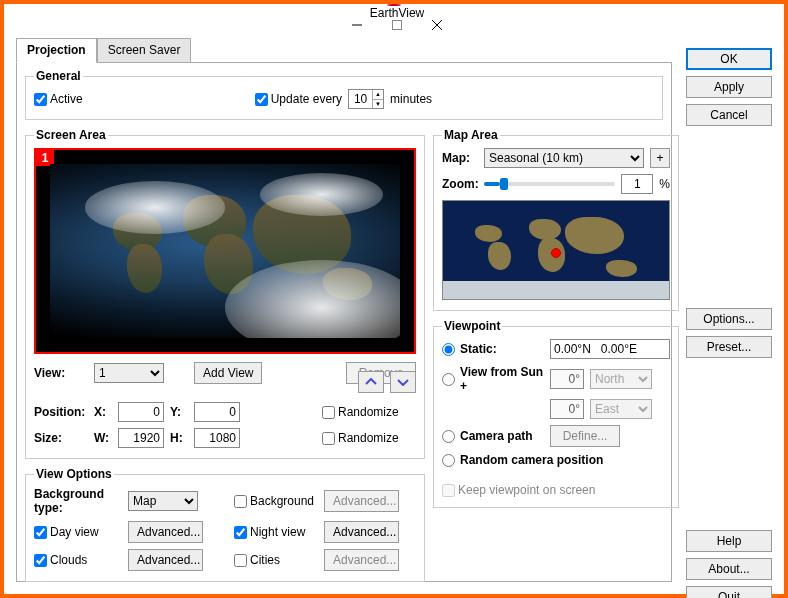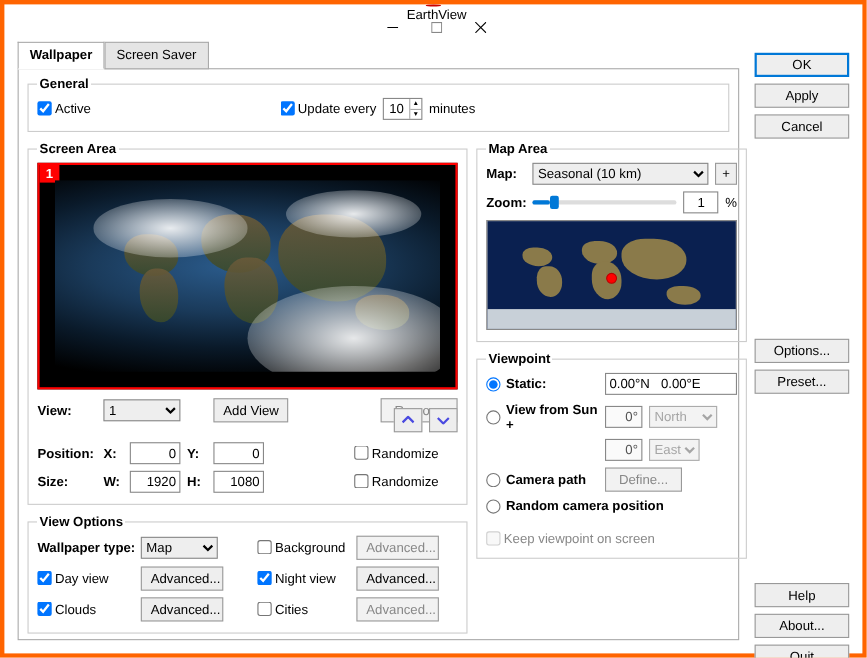--- a/index.html
+++ b/index.html
@@ -17,21 +17,21 @@
 .tabs { position: absolute; left: 0; top: 0; display: flex; z-index: 2; }
 .tab { border: 1px solid #aaa; padding: 4px 10px 5px 10px; background: #fff; font-size: 12px; position: relative; }
 .tab.active { border-bottom: 1px solid #fff; font-weight: bold; }
 .tab:not(.active) { background: #e5e5e5; border-bottom: 1px solid #aaa; }
 .tabpanel { position: absolute; left: 0; right: 100px; top: 24px; bottom: 0; border: 1px solid #aaa; background: #fff; padding: 6px 8px 4px 8px; }
 
 fieldset.grp { border: 1px solid #ccc; margin: 0 0 8px 0; padding: 6px 8px 10px 8px; }
 fieldset.grp > legend { font-weight: bold; font-size: 12px; padding: 0 2px; }
 
 .row { display: flex; align-items: center; gap: 6px; }
-.chk { display: inline-flex; align-items: flex-start; gap: 3px; }
+.chk { display: inline-flex; align-items: flex-end; gap: 3px; }
 .chk input { margin: 0; }
 .chk.disabled { color: #888; }
 
 input[type=text].num { width: 46px; height: 20px; border: 1px solid #888; padding: 1px 3px; text-align: right; }
 input[type=text].field { height: 20px; border: 1px solid #888; padding: 1px 3px; }
 
 button.btn { height: 22px; border: 1px solid #999; background: #eee; padding: 0 8px; min-width: 64px; }
 button.btn:disabled { color: #888; background: #f2f2f2; }
 button.btn.wide { width: 75px; }
 button.icon { width: 26px; height: 22px; padding: 0; min-width: 0; display: inline-flex; align-items: center; justify-content: center; }
@@ -90,21 +90,21 @@
           <svg width="10" height="10">
             <line x1="0" y1="0" x2="10" y2="10" stroke="#000"></line>
             <line x1="10" y1="0" x2="0" y2="10" stroke="#000"></line>
           </svg>
         </div>
     </div>
   </div>
 
   <div class="client">
     <div class="tabs">
-      <div class="tab active">Wallpaper</div>
+      <div class="tab active">Projection</div>
       <div class="tab">Screen Saver</div>
     </div>
 
     <div class="tabpanel">
       <fieldset class="grp">
         <legend>General</legend>
         <div class="row">
           <label class="chk">
               <input type="checkbox" checked="" style="">
               <span>Active</span>
@@ -191,21 +191,21 @@
               <label class="chk">
                   <input type="checkbox" style="">
                   <span>Randomize</span>
                 </label>
             </div>
           </fieldset>
 
           <fieldset class="grp" style="margin-bottom:0">
             <legend>View Options</legend>
             <div class="voGrid">
-              <span class="lbl">Wallpaper type:</span>
+              <span class="lbl">Background type:</span>
               <select class="sel" style="width:70px"><option>Map</option></select>
               <span></span>
               <label class="chk">
                   <input type="checkbox" style="">
                   <span>Background</span>
                 </label>
               <button class="btn wide" disabled="">Advanced...</button>
 
               <label class="chk">
                   <input type="checkbox" checked="" style="">
@@ -278,21 +278,21 @@
               <span class="lbl">View from Sun +</span>
               <span class="row">
                 <input type="text" class="num" style="width: 34px;" disabled="" value="0°">
                 <select class="sel" style="width:62px" disabled=""><option>North</option></select>
               </span>
 
               <span></span>
                 <span></span>
               <span class="row">
                 <input type="text" class="num" style="width: 34px;" disabled="" value="0°">
-                <select class="sel" style="width:46px" disabled=""><option>East</option></select>
+                <select class="sel" style="width:62px" disabled=""><option>East</option></select>
               </span>
 
               <label class="radio">
                   <input type="radio" name="vp" style="">
                 </label>
               <span class="lbl">Camera path</span>
               <button class="btn" disabled="" style="width:70px">Define...</button>
 
               <label class="radio">
                   <input type="radio" name="vp" style="">

